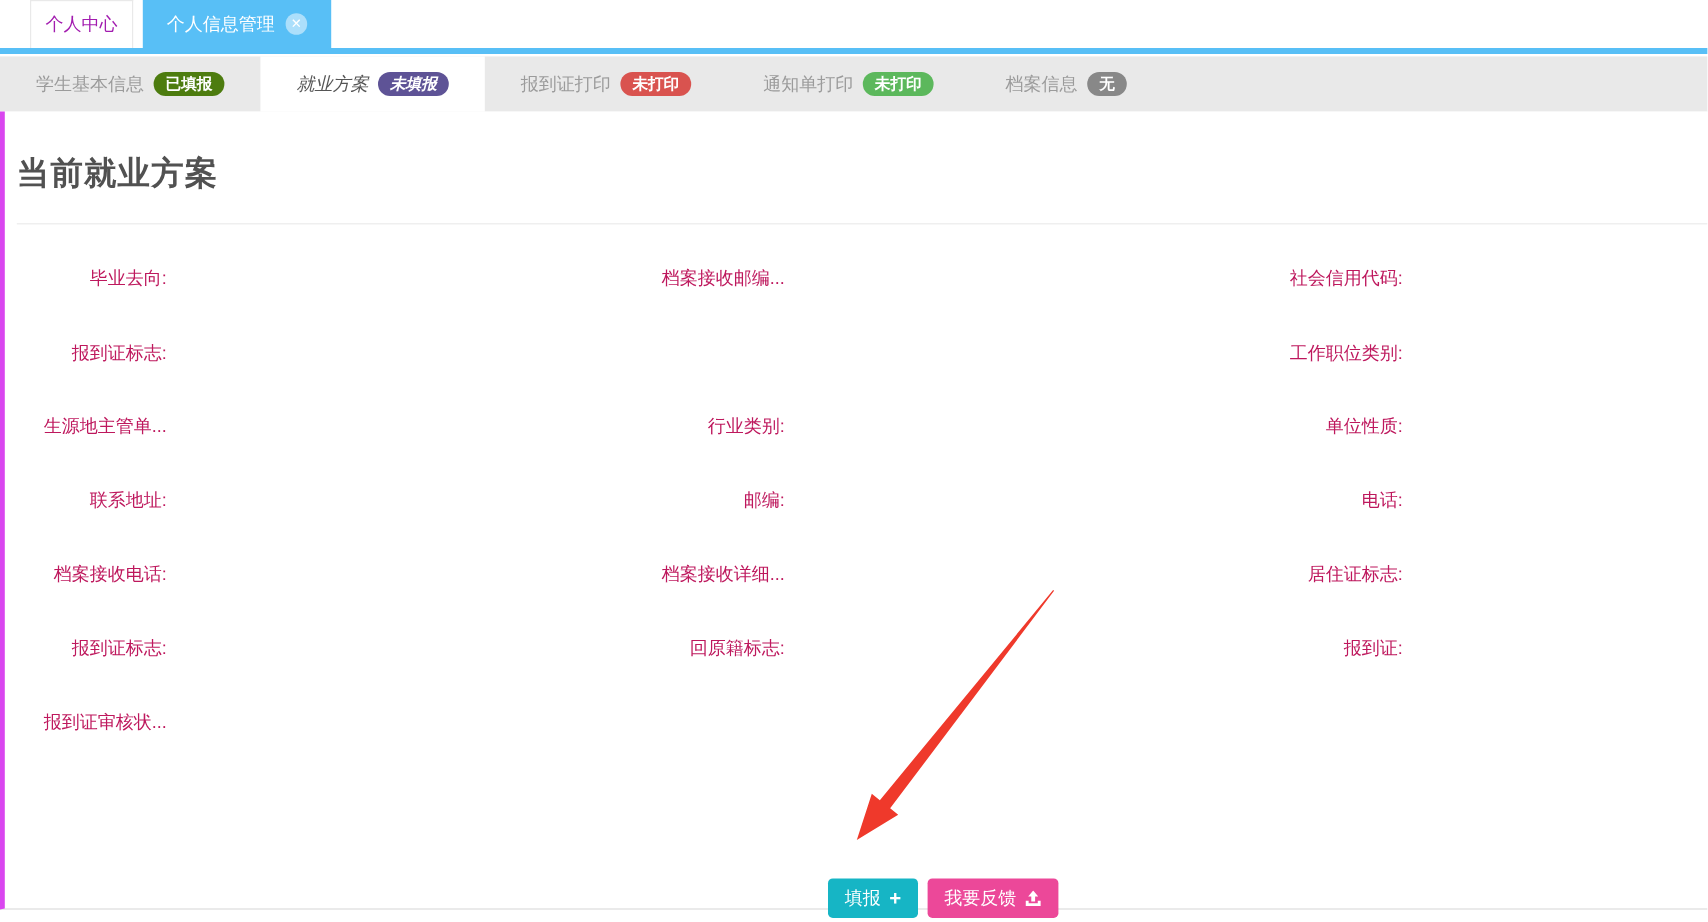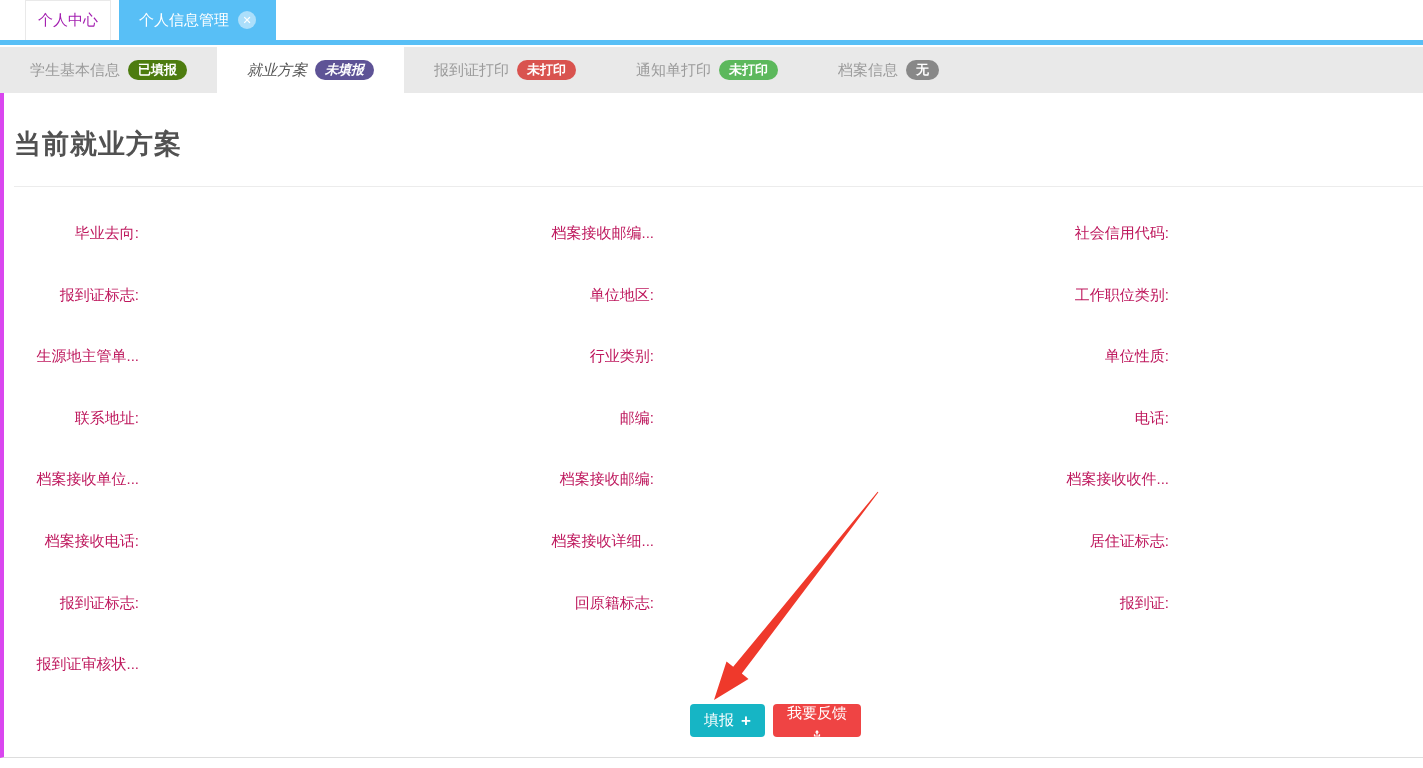--- a/index.html
+++ b/index.html
@@ -44,23 +44,23 @@
   .flabel { position:absolute; top:0; text-align:right; font-size:15px;
     color:#be185d; line-height:17px; white-space:nowrap; }
   .fl1 { left:0;    width:135px; }
   .fl2 { left:250px; width:400px; }
   .fl3 { left:765px; width:400px; }
 
   
   .actions { position:absolute; top:611px; left:686px; display:flex; gap:8px; }
   .btn { height:33px; border:none; border-radius:4px; color:#fff; font-size:15px;
     font-family:inherit; display:inline-flex; align-items:center; gap:7px;
-    padding:0 14px; cursor:pointer; }
+    padding:0 14px; cursor:pointer;margin-top:28px; }
   .btn-fill { background:#16b5c5; }
-  .btn-feedback { background:#ef4444;flex-direction:column; }
+  .btn-feedback { background:#ec4899; }
   .plus-glyph { font-size:17px; font-weight:bold; line-height:1; }
 
   
   .arrow-overlay { position:absolute; left:0; top:0; width:1423px; height:768px;
     pointer-events:none; z-index:9; }
 </style>
 </head>
 <body>
 
 <div class="stage">
@@ -103,37 +103,31 @@
     <div class="divider"></div>
 
     <div class="form-area">
       <div class="frow">
         <span class="flabel fl1">毕业去向:</span>
         <span class="flabel fl2">档案接收邮编...</span>
         <span class="flabel fl3">社会信用代码:</span>
       </div>
       <div class="frow">
         <span class="flabel fl1">报到证标志:</span>
-        <span class="flabel fl2">单位地区:</span>
         <span class="flabel fl3">工作职位类别:</span>
       </div>
       <div class="frow">
         <span class="flabel fl1">生源地主管单...</span>
         <span class="flabel fl2">行业类别:</span>
         <span class="flabel fl3">单位性质:</span>
       </div>
       <div class="frow">
         <span class="flabel fl1">联系地址:</span>
         <span class="flabel fl2">邮编:</span>
         <span class="flabel fl3">电话:</span>
-      </div>
-      <div class="frow">
-        <span class="flabel fl1">档案接收单位...</span>
-        <span class="flabel fl2">档案接收邮编:</span>
-        <span class="flabel fl3">档案接收收件...</span>
       </div>
       <div class="frow">
         <span class="flabel fl1">档案接收电话:</span>
         <span class="flabel fl2">档案接收详细...</span>
         <span class="flabel fl3">居住证标志:</span>
       </div>
       <div class="frow">
         <span class="flabel fl1">报到证标志:</span>
         <span class="flabel fl2">回原籍标志:</span>
         <span class="flabel fl3">报到证:</span>

